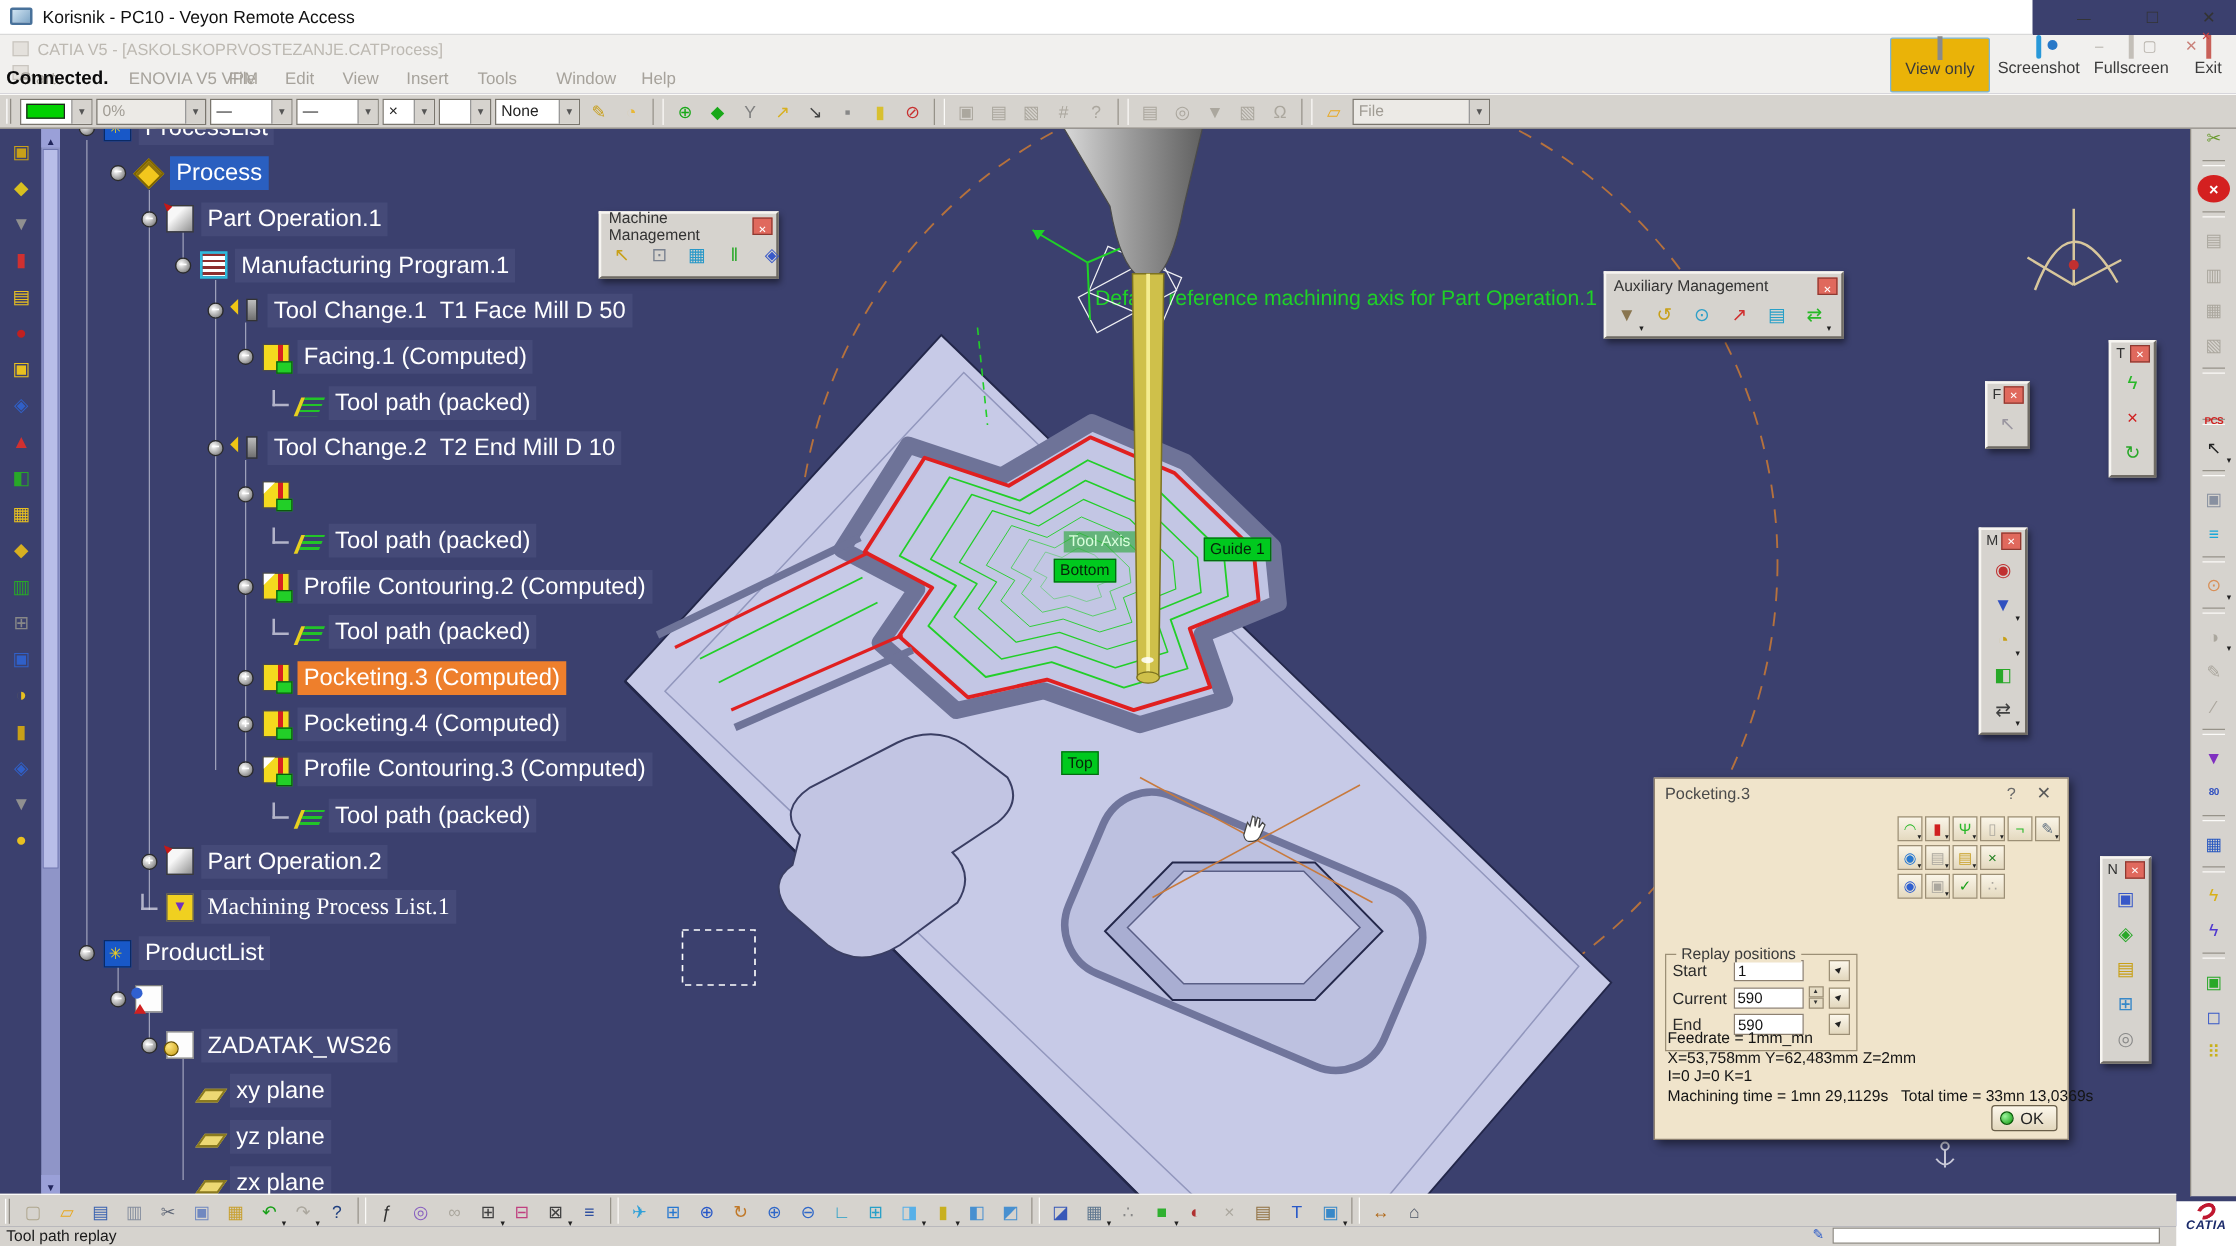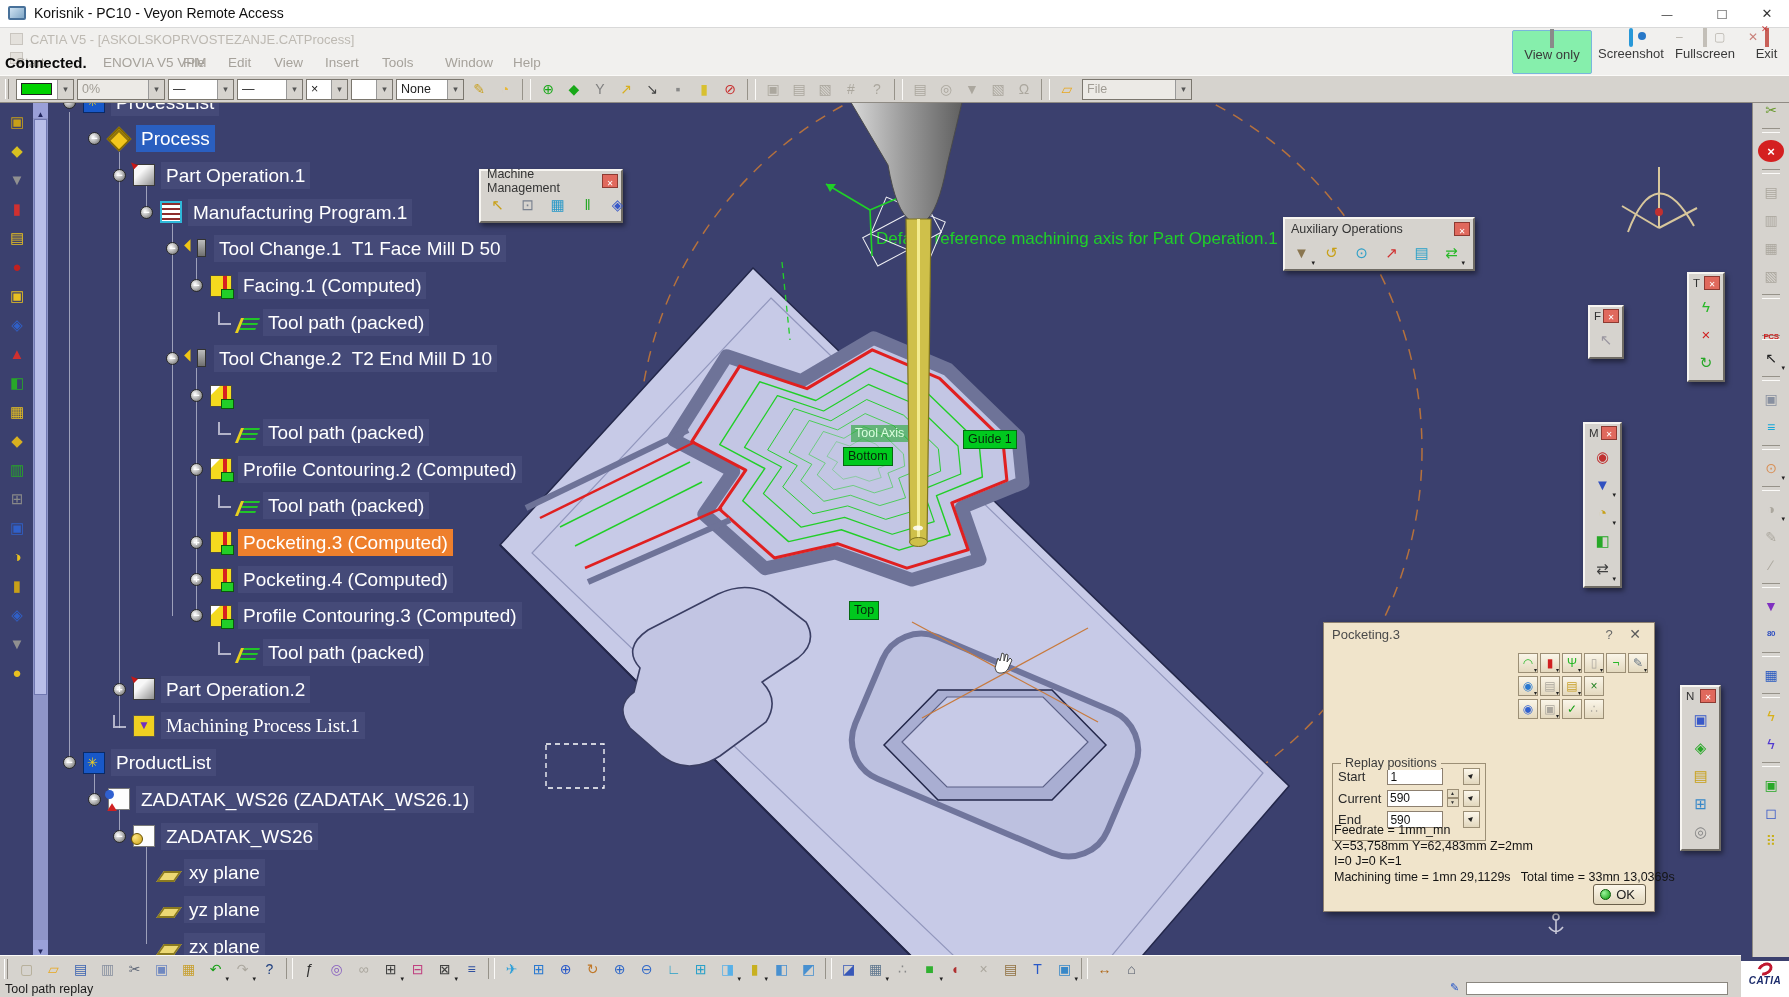--- a/index.html
+++ b/index.html
@@ -1,21 +1,21 @@
 <!DOCTYPE html>
 <html><head>
 <meta charset="utf-8">
 <style>
   html,body{margin:0;padding:0}
   body{width:1789px;height:997px;position:relative;overflow:hidden;background:#3b406e;
        font-family:"Liberation Sans",sans-serif;-webkit-font-smoothing:antialiased}
   [data-name]{box-sizing:border-box}
 
   
-  #veyon-title{position:absolute;left:0;top:0;width:1789px;height:28px;background:#fff;
+  #veyon-title{position:absolute;left:0;top:0;width:1626px;height:28px;background:#fff;
     border-bottom:1px solid #d9d9d9;z-index:12}
   .vt-icon{position:absolute;left:8px;top:6px;width:18px;height:14px;
     background:linear-gradient(135deg,#cfe3f2,#7fa6c6);border:2px solid #48719a;border-radius:2px}
   .vt-text{position:absolute;left:34px;top:5px;font-size:14px;color:#101010}
   .wbtn{position:absolute;top:0;width:44px;height:28px;text-align:center;line-height:27px;
     font-size:14px;color:#333}
   #w-min{left:1645px}#w-max{left:1700px}#w-close{left:1745px}
   #w-min::after{content:"—";font-size:11px}
   #w-max::after{content:"□";font-size:15px}
   #w-close::after{content:"✕";font-size:13px}
@@ -35,21 +35,21 @@
   .menu-item:nth-child(5){left:274px}.menu-item:nth-child(6){left:325px}
   .menu-item:nth-child(7){left:382px}.menu-item:nth-child(8){left:445px}
   .menu-item:nth-child(9){left:513px}
 
   #vbtns{position:absolute;left:0;top:0;width:1789px;height:47px}
   .vbtn{position:absolute;top:2px;height:44px;text-align:center;font-size:13px;color:#3a3a3a;border-radius:2px}
   .vbtn:nth-child(1){left:1512px;width:80px}
   .vbtn:nth-child(2){left:1596px;width:70px}
   .vbtn:nth-child(3){left:1670px;width:70px}
   .vbtn:nth-child(4){left:1744px;width:45px}
-  .vbtn.active{background:#86efac;border:1px solid #79b6dc}
+  .vbtn.active{background:#eab308;border:1px solid #79b6dc}
   .vicon{width:26px;height:17px;margin:3px auto 2px}
   .vi-view-only{background:linear-gradient(135deg,#9ad0f0 20%,#4878b8 55%,#8cc060);border:2px solid #8a8a8a}
   .vi-screenshot{background:#fff;border:2px solid #2898d8;border-radius:3px;position:relative}
   .vi-screenshot::after{content:"";position:absolute;left:7px;top:2px;width:8px;height:8px;border-radius:50%;background:#2878c8}
   .vi-fullscreen{border:2px solid #c3bfb8;background:#f6f4f1}
   .vi-exit{border:2px solid #c86058;background:#fff;position:relative}
   .vi-exit::after{content:"✕";position:absolute;right:-2px;top:-6px;color:#c84040;font-size:9px}
   .vlabel{display:block;margin-top:1px}
 
   
@@ -650,21 +650,20 @@
       <span class="tlabel" data-name="tree-item-label">Machining Process List.1</span>
     </div>
     <div class="trow" data-name="tree-item" style="top: 745.6px; left: 63px;">
       <span class="exp" data-name="tree-expander">−</span>
       <span class="ti ti-productlist" data-name="productlist-icon"></span>
       <span class="tlabel" data-name="tree-item-label">ProductList</span>
     </div>
     <div class="trow" data-name="tree-item" style="top: 782.3px; left: 88px;">
       <span class="exp" data-name="tree-expander">−</span>
       <span class="ti ti-product" data-name="product-icon"></span>
-      <span class="tlabel" data-name="tree-item-label">ZADATAK_WS26 (ZADATAK_WS26.1)</span>
     </div>
     <div class="trow" data-name="tree-item" style="top: 819px; left: 113px;">
       <span class="exp" data-name="tree-expander">−</span>
       <span class="ti ti-part" data-name="part-icon"></span>
       <span class="tlabel" data-name="tree-item-label">ZADATAK_WS26</span>
     </div>
     <div class="trow" data-name="tree-item" style="top: 855.7px; left: 140px;">
       <span class="expsp"></span>
       <span class="ti ti-plane" data-name="plane-icon"></span>
       <span class="tlabel" data-name="tree-item-label">xy plane</span>
@@ -700,21 +699,21 @@
         <i style="color: rgb(40, 168, 40);">‖</i>
       </span>
       <span class="icn" data-name="machine-simulation-icon">
         <i style="color: rgb(56, 88, 200);">◈</i>
       </span>
     </div>
 </div>
 
 <div class="pal" id="pal-aux" data-name="auxiliary-operations-toolbar">
   <div class="pal-title" data-name="palette-title">
-    <span>Auxiliary Operations</span>
+    <span>Auxiliary Management</span>
     <span class="pal-x" data-name="close-palette-icon"></span>
   </div>
   <div class="pal-body">
       <span class="icn" data-name="tool-change-aux-icon">
         <i style="color: rgb(138, 118, 80);">▼</i>
         <b>▾</b>
       </span>
       <span class="icn" data-name="head-change-icon">
         <i style="color: rgb(200, 160, 24);">↺</i>
       </span>

